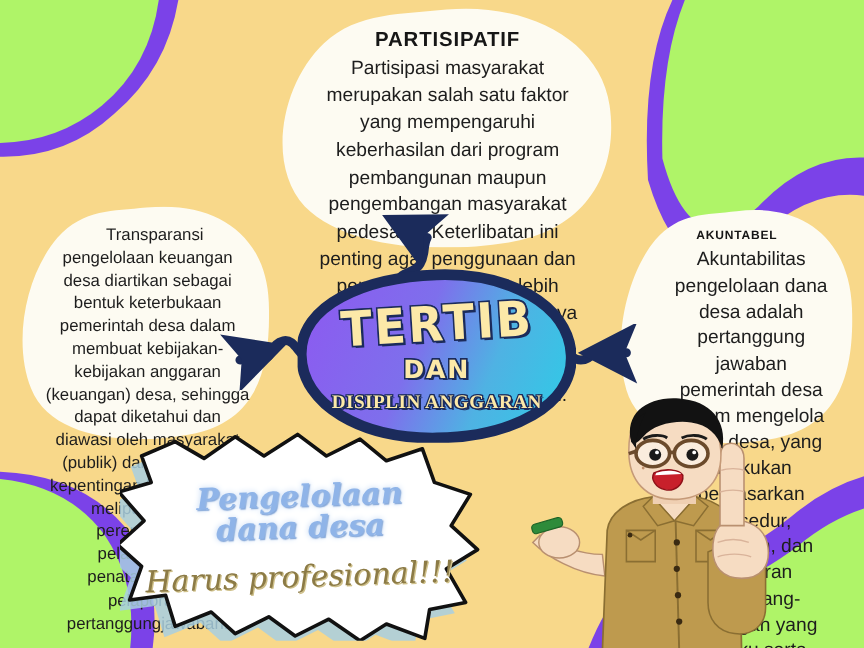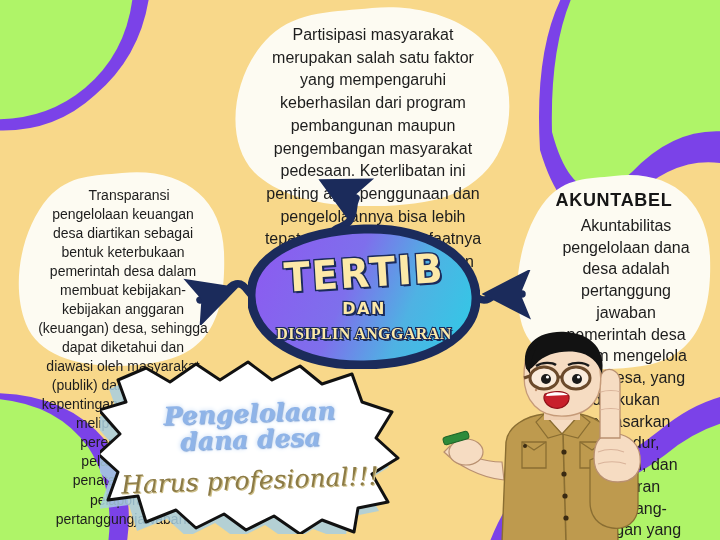--- a/index.html
+++ b/index.html
@@ -89,21 +89,21 @@
   }
 
   
   #card-akuntabel {
     left: 516px;
     top: 175px;
     width: 196px;
     height: 196px;
     padding: 16px 16px 10px 16px;
   }
-  #card-akuntabel .card-title { font-size: 18px; }
+  #card-akuntabel .card-title { font-size: 10px; }
   #card-akuntabel .card-body  { font-size: 16px; line-height: 1.36; margin-left: 24px; }
 
   
   #center-oval {
     position: absolute;
     left: 248px;
     top: 224px;
     width: 232px;
     height: 145px;
     z-index: 6;
@@ -131,21 +131,21 @@
     letter-spacing: 1px;
     line-height: 1;
   }
   #word-tertib {
     font-size: 38px;
     transform: rotate(-3.5deg) scaleY(1.06);
     margin-top: 2px;
     letter-spacing: 2px;
   }
   #word-dan {
-    font-size: 16px;
+    font-size: 21px;
     margin-top: 9px;
     letter-spacing: 1.5px;
   }
   #word-disiplin {
     font-size: 16px;
     margin-top: 9px;
     letter-spacing: 0.4px;
     font-family: Liberation Serif, serif;
     -webkit-text-stroke: 2.1px #1B2B5B;
   }
@@ -228,20 +228,21 @@
     <path d="M 790,610 L 790,395 Q 720,380 660,430 Q 600,478 560,470 Q 500,472 470,610 Z" fill="#7B42E8"></path>
     <path d="M 800,620 L 800,420 Q 725,405 665,455 Q 605,500 562,492 Q 505,495 478,620 Z" fill="#AFF468"></path>
   </svg>
 
   <div class="card" id="card-partisipatif">
     <svg class="card-shape" viewBox="0 0 282 200" preserveAspectRatio="none">
       <path d="M 140,2 C 205,-4 268,26 276,82 C 284,138 256,186 192,196
                C 128,206 56,200 22,166 C -10,132 2,64 38,30 C 66,4 104,6 140,2 Z" fill="#FDFBF2"></path>
     </svg>
     <div class="card-inner">
+      <p class="card-title">PARTISIPATIF</p>
       <p class="card-body">Partisipasi masyarakat merupakan salah satu faktor yang mempengaruhi keberhasilan dari program pembangunan maupun pengembangan masyarakat pedesaan. Keterlibatan ini penting agar penggunaan dan pengelolaannya bisa lebih tepat sasaran dan manfaatnya akan lebih mengena dengan kepentingan riil dari masyarakat desa itu sendiri.</p>
     </div>
   </div>
 
   <div class="card" id="card-transparan">
     <svg class="card-shape" viewBox="0 0 208 196" preserveAspectRatio="none">
       <path d="M 104,1 C 162,-5 204,24 206,80 C 208,136 196,180 140,190
                C 84,200 24,192 8,152 C -8,112 4,56 30,26 C 52,2 76,4 104,1 Z" fill="#FDFBF2"></path>
     </svg>
     <div class="card-inner">

